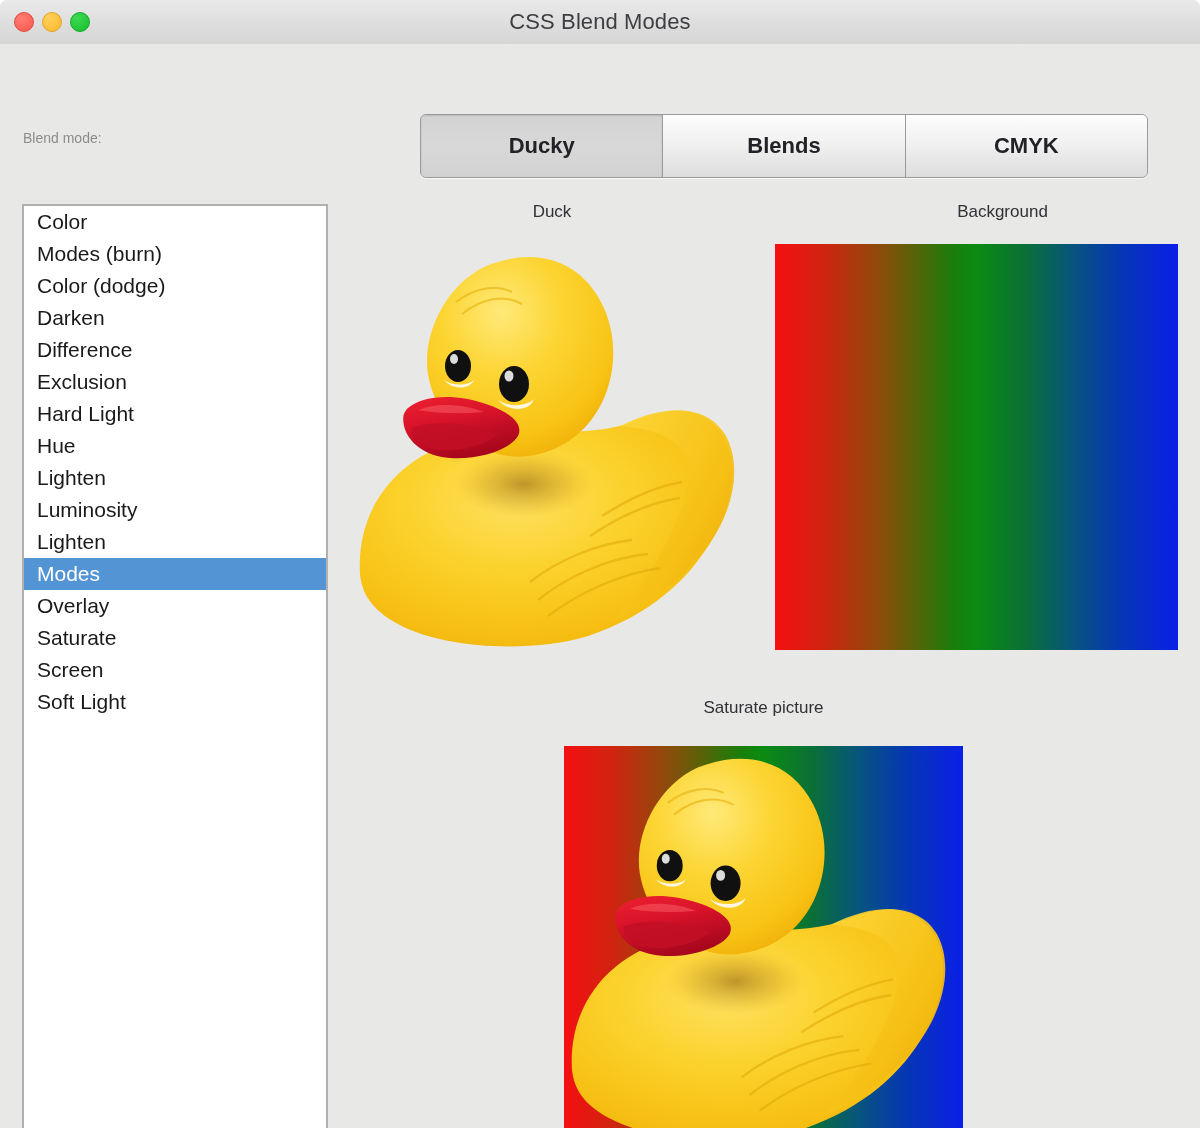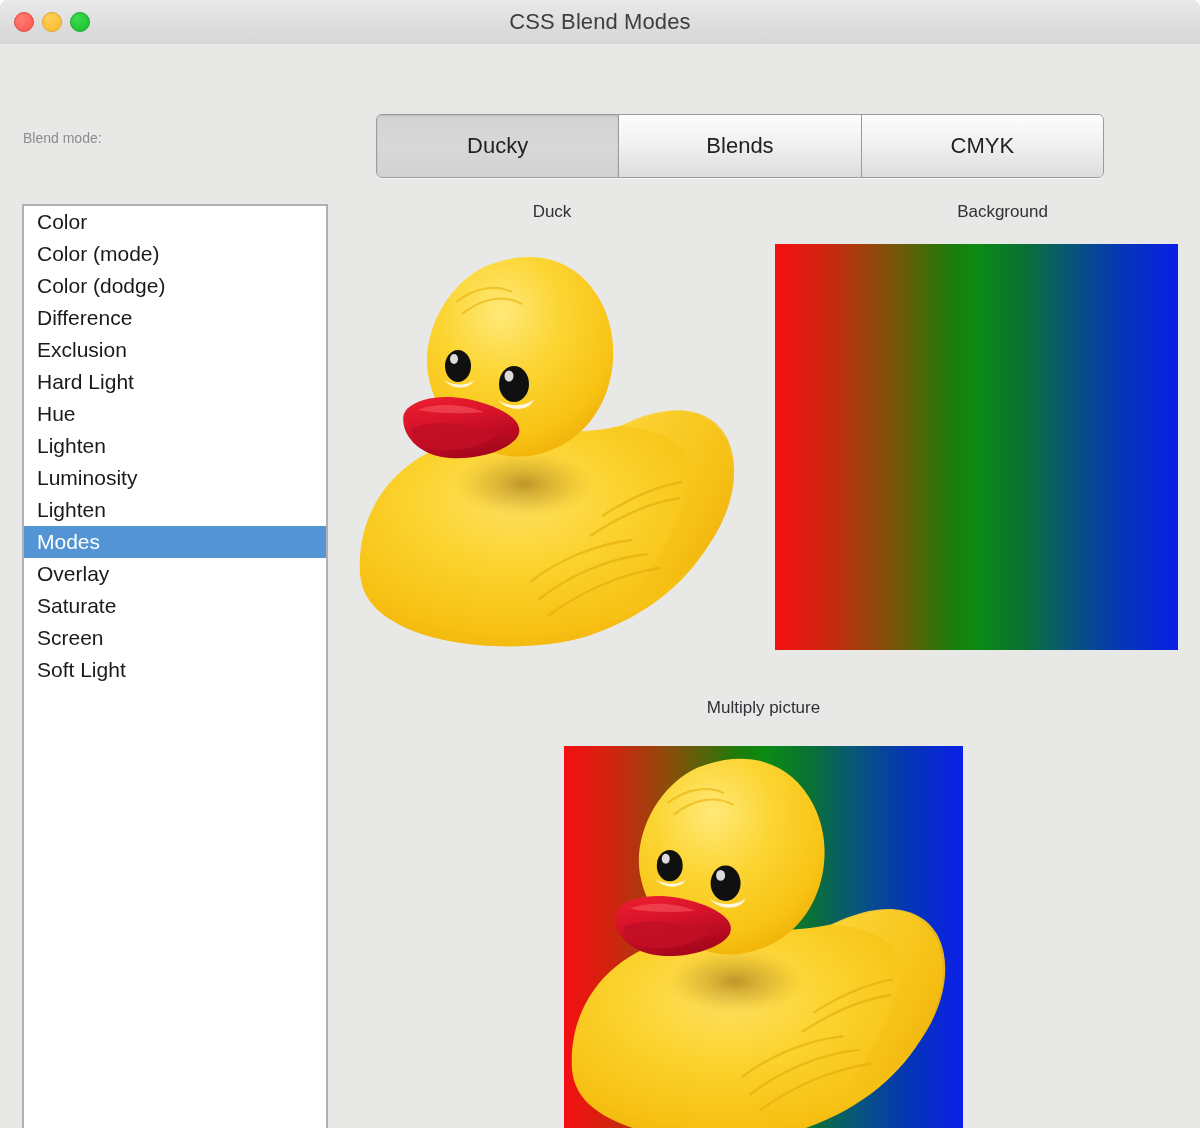--- a/index.html
+++ b/index.html
@@ -102,30 +102,31 @@
     box-sizing: border-box;
   }
   .list-item.selected {
     background: #5294d4;
     color: #ffffff;
   }
 
   
   #tabbar {
     position: absolute;
-    left: 376px; top: 70px;
+    left: 420px; top: 70px;
     width: 728px;
     height: 64px;
     display: flex;
     border: 1px solid #9a9a9a;
     border-radius: 6px;
     box-sizing: border-box;
     overflow: hidden;
     background: #d0d0d0;
     box-shadow: 0 1px 0 rgba(255,255,255,0.75);
+    font-weight: bold;
   }
   .tab {
     flex: 1;
     display: flex;
     align-items: center;
     justify-content: center;
     font-size: 22px;
     color: #222226;
     border-right: 1px solid #9a9a9a;
     background: linear-gradient(to bottom, #fdfdfd 0%, #f0f0f0 48%, #dddddd 100%);
@@ -213,22 +214,23 @@
     </div>
     <div id="window-title">CSS Blend Modes</div>
   </div>
 
   <div id="content">
 
     <div id="blend-mode-label">Blend mode:</div>
 
     <div id="blend-list">
       <div class="list-item">Color</div>
-      <div class="list-item">Color (mode)</div>
+      <div class="list-item">Modes (burn)</div>
       <div class="list-item">Color (dodge)</div>
+      <div class="list-item">Darken</div>
       <div class="list-item">Difference</div>
       <div class="list-item">Exclusion</div>
       <div class="list-item">Hard Light</div>
       <div class="list-item">Hue</div>
       <div class="list-item">Lighten</div>
       <div class="list-item">Luminosity</div>
       <div class="list-item">Lighten</div>
       <div class="list-item selected">Modes</div>
       <div class="list-item">Overlay</div>
       <div class="list-item">Saturate</div>
@@ -237,21 +239,21 @@
     </div>
 
     <div id="tabbar">
       <div class="tab active">Ducky</div>
       <div class="tab">Blends</div>
       <div class="tab">CMYK</div>
     </div>
 
     <div class="caption" id="caption-duck">Duck</div>
     <div class="caption" id="caption-background">Background</div>
-    <div class="caption" id="caption-blended">Multiply picture</div>
+    <div class="caption" id="caption-blended">Saturate picture</div>
 
     <div id="duck-image">
       <svg class="duck-svg" viewBox="0 0 400 406" preserveAspectRatio="none">
         <defs>
           <radialGradient id="bodyGrad" cx="42%" cy="38%" r="78%">
             <stop offset="0%" stop-color="#fee060"></stop>
             <stop offset="38%" stop-color="#fbd22c"></stop>
             <stop offset="72%" stop-color="#f7c013"></stop>
             <stop offset="100%" stop-color="#eba906"></stop>
           </radialGradient>

